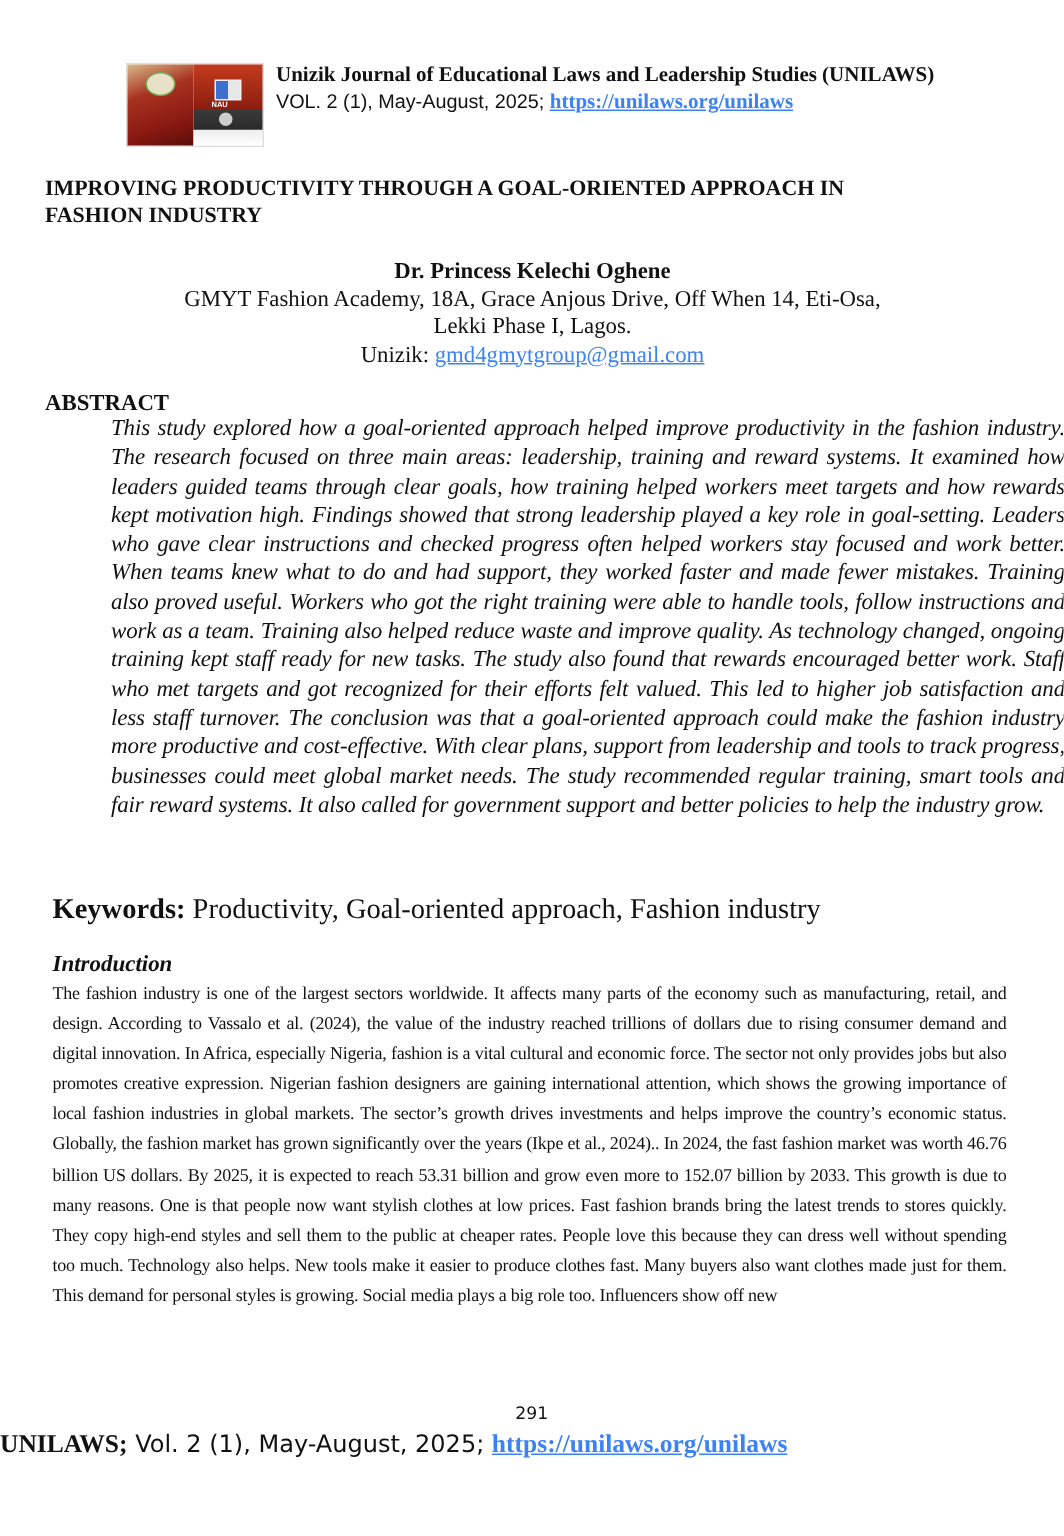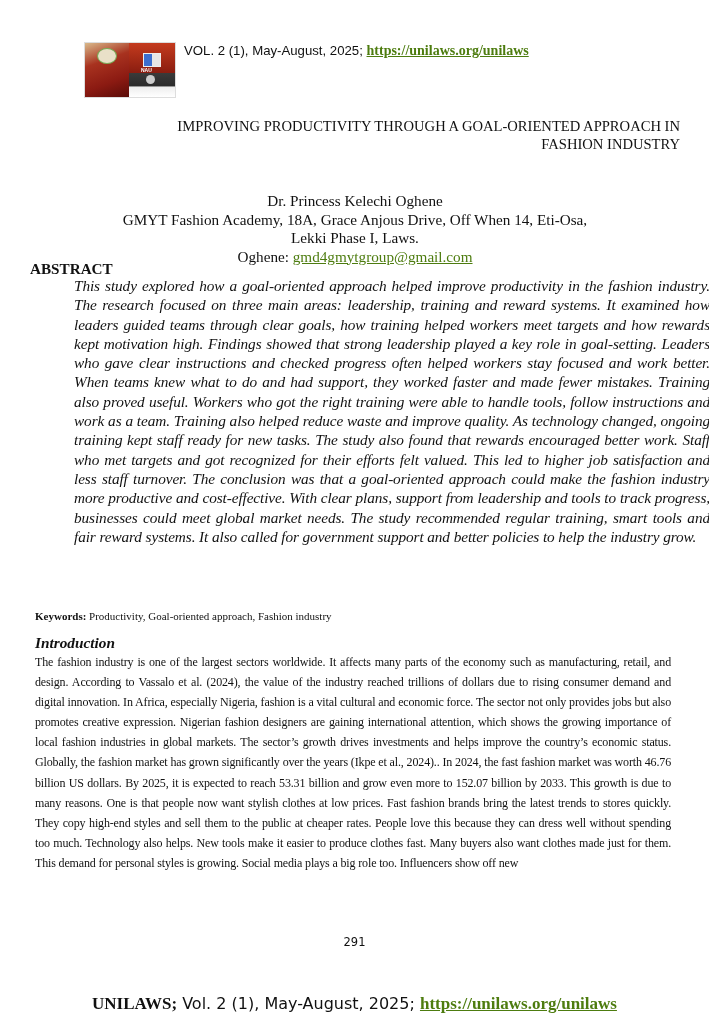--- a/index.html
+++ b/index.html
@@ -1,83 +1,84 @@
 <!DOCTYPE html>
 <html><head>
 <meta charset="utf-8">
 <style>
   html, body { margin:0; padding:0; background:#ffffff; }
   body { width:709px; height:1024px; position:relative; overflow:hidden; color:#111; font-family:"Liberation Serif", serif; }
-  a { color:#4d7c0f; text-decoration:underline; }
+  a { color:#3b82f6; text-decoration:underline; }
 
   
   .hdr { position:absolute; left:84px; top:42px; width:600px; height:58px; }
   .logo { position:absolute; left:0; top:0; width:90px; height:54px; display:flex; border:1px solid #ddd; }
   .logo .l { width:44px; height:100%; background:linear-gradient(160deg,#d9b98a 0%,#a8321f 35%,#8b1a12 70%,#5a0c08 100%); position:relative; }
   .logo .l .seal { position:absolute; left:12px; top:5px; width:18px; height:14px; border-radius:50%; background:#e9e0c8; border:1px solid #7a5; }
   .logo .r { flex:1; background:linear-gradient(180deg,#c43b1e 0%,#8a1d10 55%,#3a3a3a 56%,#2b2b2b 80%,#ededed 81%,#ffffff 100%); position:relative; }
   .logo .r .cube { position:absolute; left:14px; top:10px; width:16px; height:12px; background:linear-gradient(90deg,#3c6fd0 50%,#e7e7e7 50%); border:1px solid #eee; }
   .logo .r .nau { position:absolute; left:12px; top:24px; font:bold 5px "Liberation Sans", sans-serif; color:#fff; }
   .logo .r .emb { position:absolute; left:17px; top:32px; width:9px; height:9px; border-radius:50%; background:#ccc; }
   .htext { position:absolute; left:100px; top:0; font-size:14px; line-height:17px; white-space:nowrap; }
   .htext .t1 { font-weight:bold; }
   .htext .t2 { font-family:"Liberation Sans", sans-serif; font-size:13.2px; }
   .htext .t2 a { font-family:"Liberation Serif", serif; font-weight:bold; font-size:14px; }
   .htext .t3 { font-weight:bold; }
   .htext .t3 .gap { display:inline-block; width:66px; }
 
   
-  .title { position:absolute; left:30px; top:117px; width:650px; text-align:right; font-weight:normal; font-size:14.6px; line-height:18px; }
+  .title { position:absolute; left:30px; top:117px; width:650px; text-align:left; font-weight:bold; font-size:14.6px; line-height:18px; }
   .author { position:absolute; left:30px; top:172px; width:650px; text-align:center; font-size:15.2px; line-height:18.5px; }
-  .author .name { font-weight:normal;margin-top:20px; }
+  .author .name { font-weight:bold; }
 
   .abs-h { position:absolute; left:30px; top:260px; width:650px; text-align:left; font-weight:bold; font-size:15.2px; line-height:18px; }
   .abstract { position:absolute; left:35px; top:276px; width:636px; font-style:italic; font-size:15.3px; line-height:19.3px; text-align:justify; letter-spacing:-0.1px;margin-left:39px; }
 
-  .keywords { position:absolute; left:35px; top:597px; width:636px; font-size:11px; line-height:19px;margin-top:10px; }
+  .keywords { position:absolute; left:35px; top:597px; width:636px; font-size:19px; line-height:19px; }
   .keywords b { font-weight:bold; }
 
   .intro-h { position:absolute; left:35px; top:633px; font-weight:bold; font-size:15.3px; line-height:19px;font-style:italic; }
   .intro { position:absolute; left:35px; top:652px; width:636px; font-size:12px; line-height:20.1px; text-align:justify; letter-spacing:-0.15px; }
 
   .pnum { position:absolute; left:0; top:935px; width:709px; text-align:center; font-family:"DejaVu Sans", sans-serif; font-size:11.5px; line-height:14px; }
-  .footer { position:absolute; left:0; top:952px; width:709px; text-align:center; font-size:17px; line-height:22px; white-space:nowrap;margin-top:41px; }
+  .footer { position:absolute; left:0; top:952px; width:709px; text-align:left; font-size:17px; line-height:22px; white-space:nowrap; }
   .footer .fb { font-family:"Liberation Serif", serif; font-weight:bold; }
   .footer .fr { font-family:"DejaVu Sans", sans-serif; font-size:16px; }
   .footer a { font-family:"Liberation Serif", serif; font-weight:bold; }
 </style>
 </head>
 <body>
 
 <div class="hdr">
   <div class="logo">
     <div class="l">
       <div class="seal"></div>
     </div>
     <div class="r">
       <div class="cube"></div>
       <div class="nau">NAU</div>
       <div class="emb"></div>
     </div>
   </div>
   <div class="htext">
+    <div class="t1">Unizik Journal of Educational Laws and Leadership Studies (UNILAWS)</div>
     <div class="t2"><span>VOL. 2 (1), May-August, 2025; </span><a>https://unilaws.org/unilaws</a></div>
   </div>
 </div>
 
 <div class="title">
   <div>IMPROVING PRODUCTIVITY THROUGH A GOAL-ORIENTED APPROACH IN</div>
   <div>FASHION INDUSTRY</div>
 </div>
 
 <div class="author">
   <div class="name">Dr. Princess Kelechi Oghene</div>
   <div>GMYT Fashion Academy, 18A, Grace Anjous Drive, Off When 14, Eti-Osa,</div>
-  <div>Lekki Phase I, Laws.</div>
-  <div><span>Oghene: </span><a>gmd4gmytgroup@gmail.com</a></div>
+  <div>Lekki Phase I, Lagos.</div>
+  <div><span>Unizik: </span><a>gmd4gmytgroup@gmail.com</a></div>
 </div>
 
 <div class="abs-h">ABSTRACT</div>
 <div class="abstract">This study explored how a goal-oriented approach helped improve productivity in the fashion industry. The research focused on three main areas: leadership, training and reward systems. It examined how leaders guided teams through clear goals, how training helped workers meet targets and how rewards kept motivation high. Findings showed that strong leadership played a key role in goal-setting. Leaders who gave clear instructions and checked progress often helped workers stay focused and work better. When teams knew what to do and had support, they worked faster and made fewer mistakes. Training also proved useful. Workers who got the right training were able to handle tools, follow instructions and work as a team. Training also helped reduce waste and improve quality. As technology changed, ongoing training kept staff ready for new tasks. The study also found that rewards encouraged better work. Staff who met targets and got recognized for their efforts felt valued. This led to higher job satisfaction and less staff turnover. The conclusion was that a goal-oriented approach could make the fashion industry more productive and cost-effective. With clear plans, support from leadership and tools to track progress, businesses could meet global market needs. The study recommended regular training, smart tools and fair reward systems. It also called for government support and better policies to help the industry grow.</div>
 
 <div class="keywords"><b>Keywords:</b><span> Productivity, Goal-oriented approach, Fashion industry</span></div>
 
 <div class="intro-h">Introduction</div>
 <div class="intro">The fashion industry is one of the largest sectors worldwide. It affects many parts of the economy such as manufacturing, retail, and design. According to Vassalo et al. (2024), the value of the industry reached trillions of dollars due to rising consumer demand and digital innovation. In Africa, especially Nigeria, fashion is a vital cultural and economic force. The sector not only provides jobs but also promotes creative expression. Nigerian fashion designers are gaining international attention, which shows the growing importance of local fashion industries in global markets. The sector’s growth drives investments and helps improve the country’s economic status. Globally, the fashion market has grown significantly over the years (Ikpe et al., 2024).. In 2024, the fast fashion market was worth 46.76 billion US dollars. By 2025, it is expected to reach 53.31 billion and grow even more to 152.07 billion by 2033. This growth is due to many reasons. One is that people now want stylish clothes at low prices. Fast fashion brands bring the latest trends to stores quickly. They copy high-end styles and sell them to the public at cheaper rates. People love this because they can dress well without spending too much. Technology also helps. New tools make it easier to produce clothes fast. Many buyers also want clothes made just for them. This demand for personal styles is growing. Social media plays a big role too. Influencers show off new</div>
 

